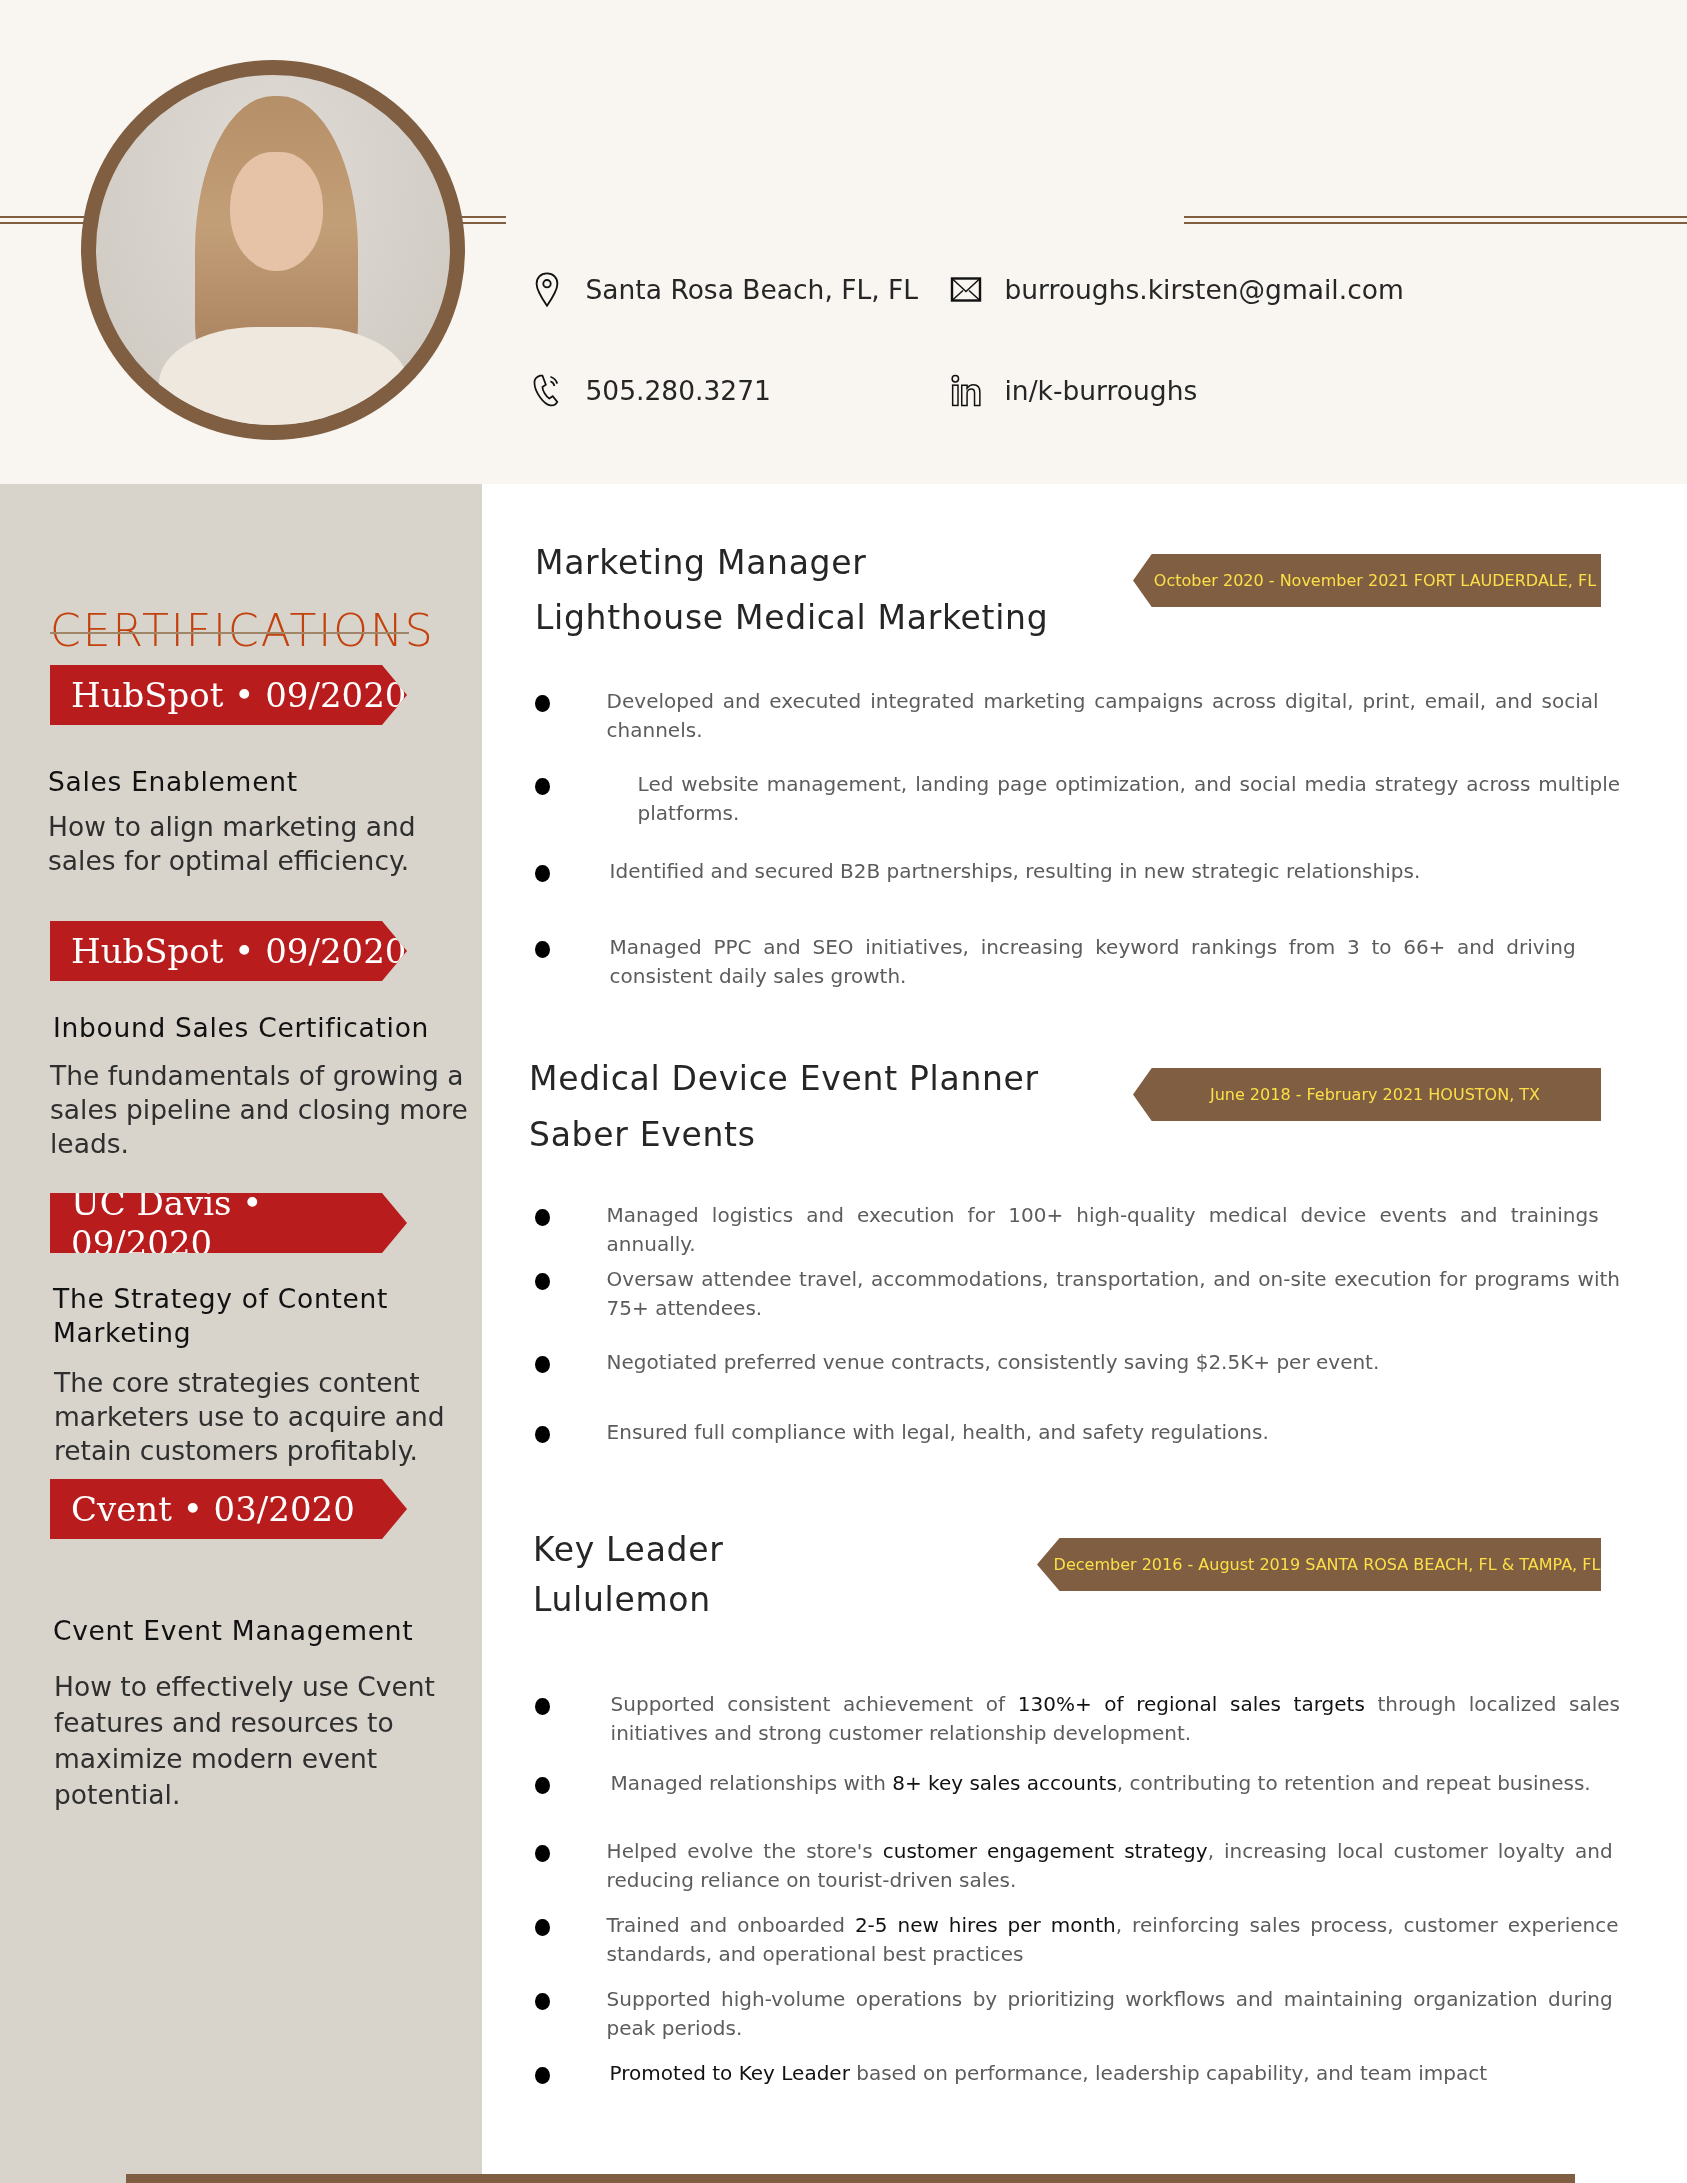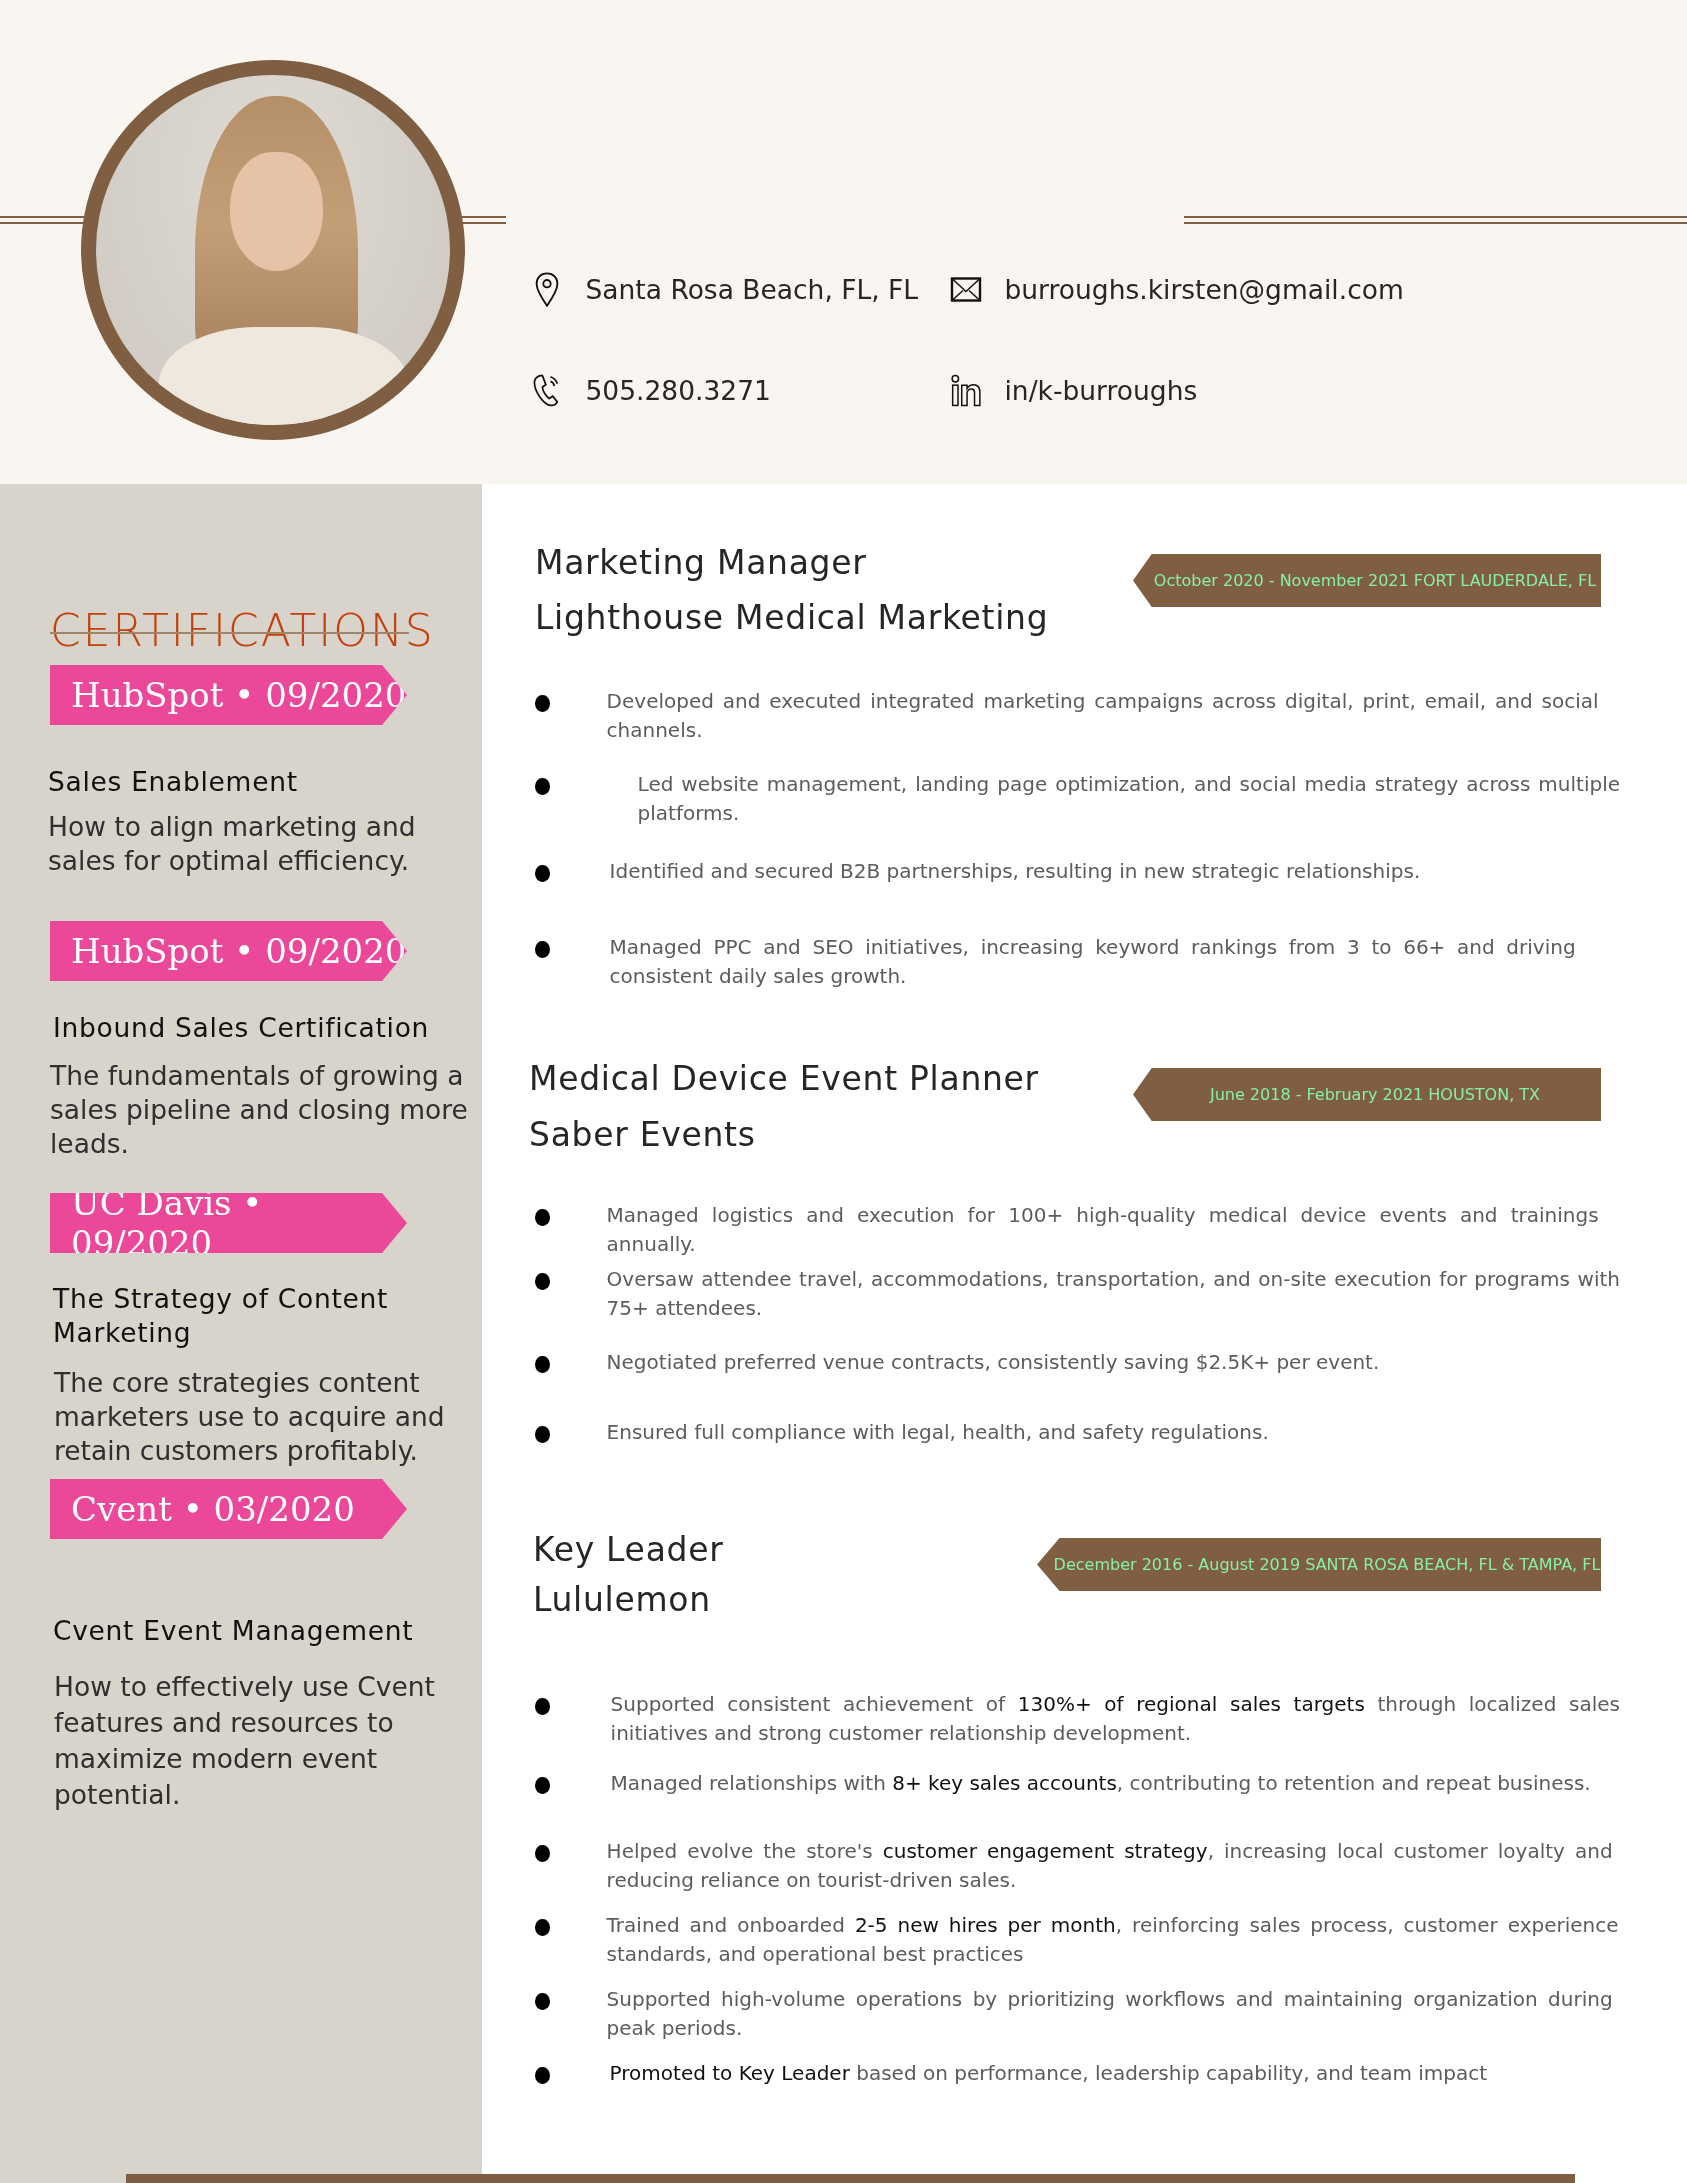--- a/index.html
+++ b/index.html
@@ -25,29 +25,29 @@
   .contact svg { width: 32px; height: 37px; margin-right: 22.5px; }
   .c-loc { left: 531px; top: 271px; }
   .c-mail { left: 950px; top: 271px; }
   .c-phone { left: 531px; top: 372px; justify-content: flex-end; }
   .c-li { left: 950px; top: 372px; }
 
   
   .sidebar { position: absolute; left: 0; top: 484px; width: 482px; height: 1699px; background: #d8d3cb; }
   .sec-title { position: absolute; left: 50px; top: 569px; font-size: 44px; letter-spacing: 2px; color: #c2410c; font-family: "DejaVu Sans", sans-serif; font-weight: 300; margin-top: 36px; }
   .sec-rule { position: absolute; left: 50px; top: 632px; width: 359px; height: 2px; background: #a08566; }
-  .cert-tag { position: absolute; left: 50px; height: 60px; width: 357px; background: #ec4899; color: #fff; font-size: 34px;
+  .cert-tag { position: absolute; left: 50px; height: 60px; width: 357px; background: #b91c1c; color: #fff; font-size: 34px;
               font-family: "DejaVu Serif", serif; display: flex; align-items: center; padding-left: 21px;
               clip-path: polygon(0 0, 93% 0, 100% 50%, 93% 100%, 0 100%); }
   .cert-name { position: absolute; font-size: 26.5px; color: #111; font-family: "DejaVu Sans", sans-serif; letter-spacing: 0.7px; line-height: 34px; }
   .cert-desc { position: absolute; font-size: 26.5px; color: #2f2f2f; font-family: "DejaVu Sans", sans-serif; line-height: 34px; width: 423px; }
 
   
   .job-title { position: absolute; font-size: 33px; color: #262626; font-family: "DejaVu Sans", sans-serif; letter-spacing: 0.7px; text-align: right; }
-  .job-tag { position: absolute; height: 53px; background: #7f5e42; color: #86efac; font-size: 16px; display: flex; align-items: center; justify-content: center;
+  .job-tag { position: absolute; height: 53px; background: #7f5e42; color: #fde047; font-size: 16px; display: flex; align-items: center; justify-content: center;
              clip-path: polygon(4% 0, 100% 0, 100% 100%, 4% 100%, 0 50%); font-family: "DejaVu Sans", sans-serif; padding-left: 16px; }
   .bullet { position: absolute; left: 0; display: flex; width: 1085px; }
   .dot { width: 14.6px; height: 17px; border-radius: 50%; background: #000; margin-top: 8px; flex: 0 0 14.6px; }
   .btext { margin-left: 57px; font-size: 20px; color: #5c5c5c; line-height: 29px; text-align: justify; width: 992px; font-family: "DejaVu Sans", sans-serif; }
   .btext b { color: #111; font-weight: normal; }
 
   .footer-bar { position: absolute; left: 126px; top: 2174px; width: 1449px; height: 9.3px; background: #7f5e42; }
 </style>
 </head>
 <body>

